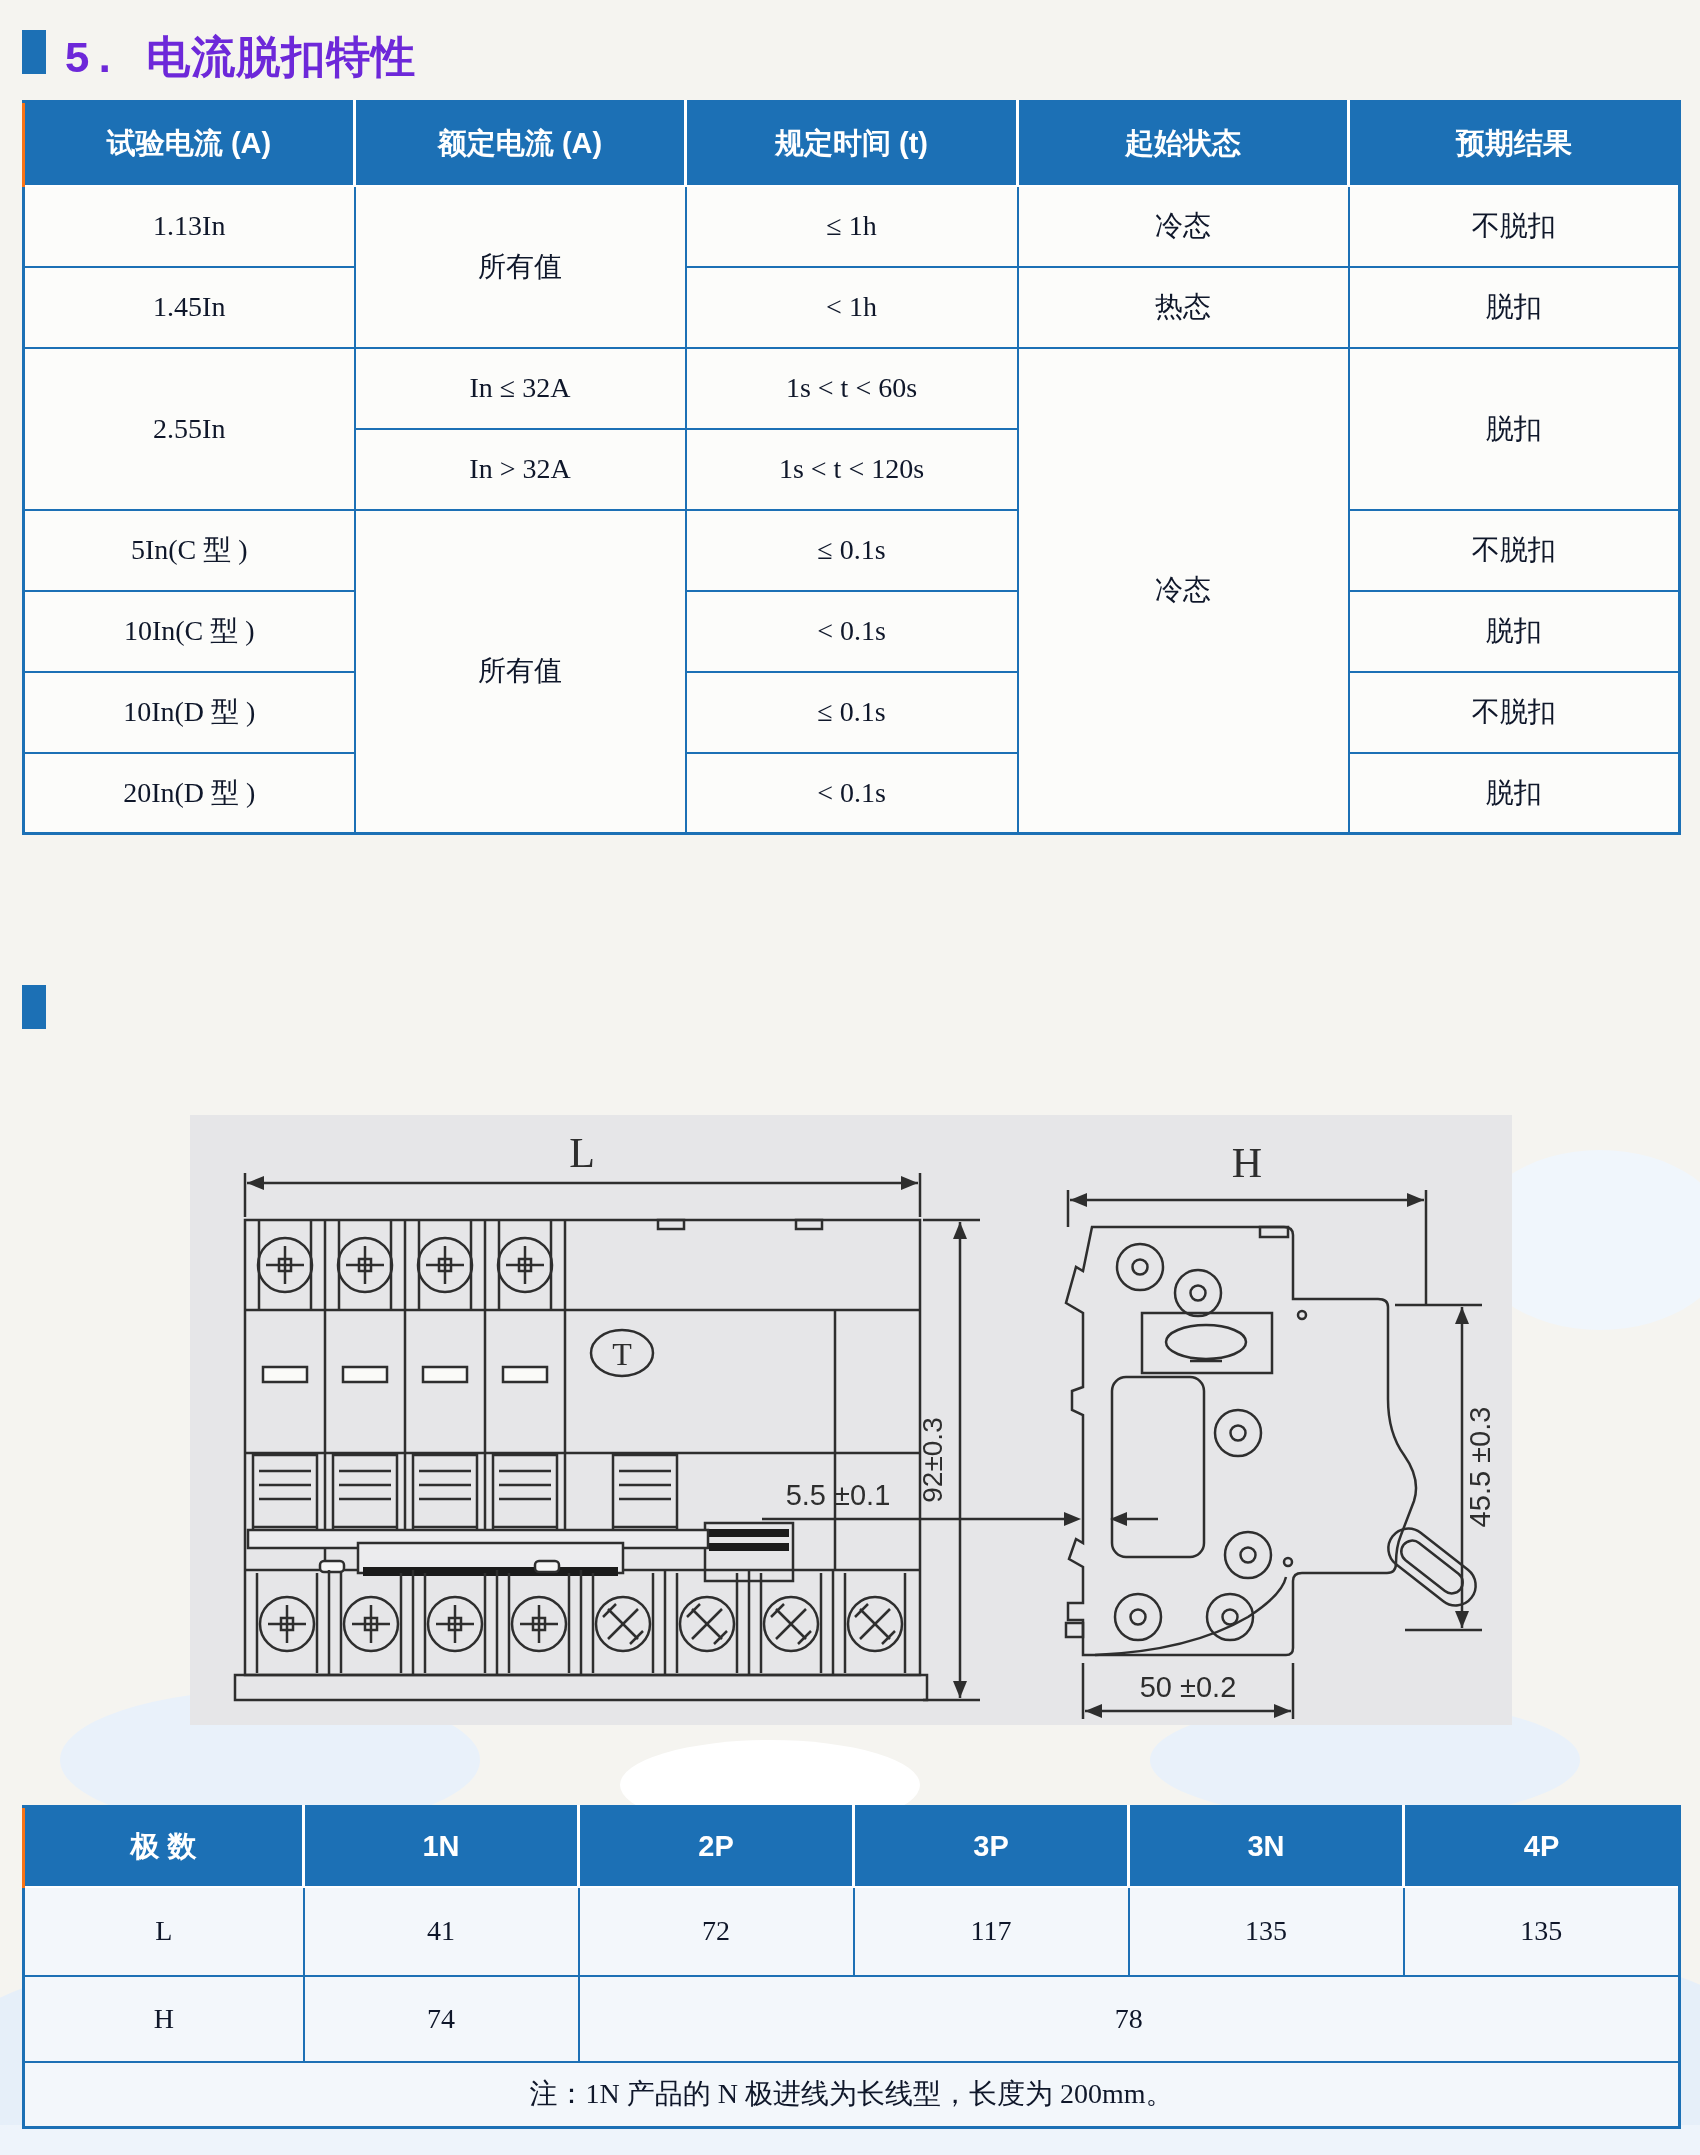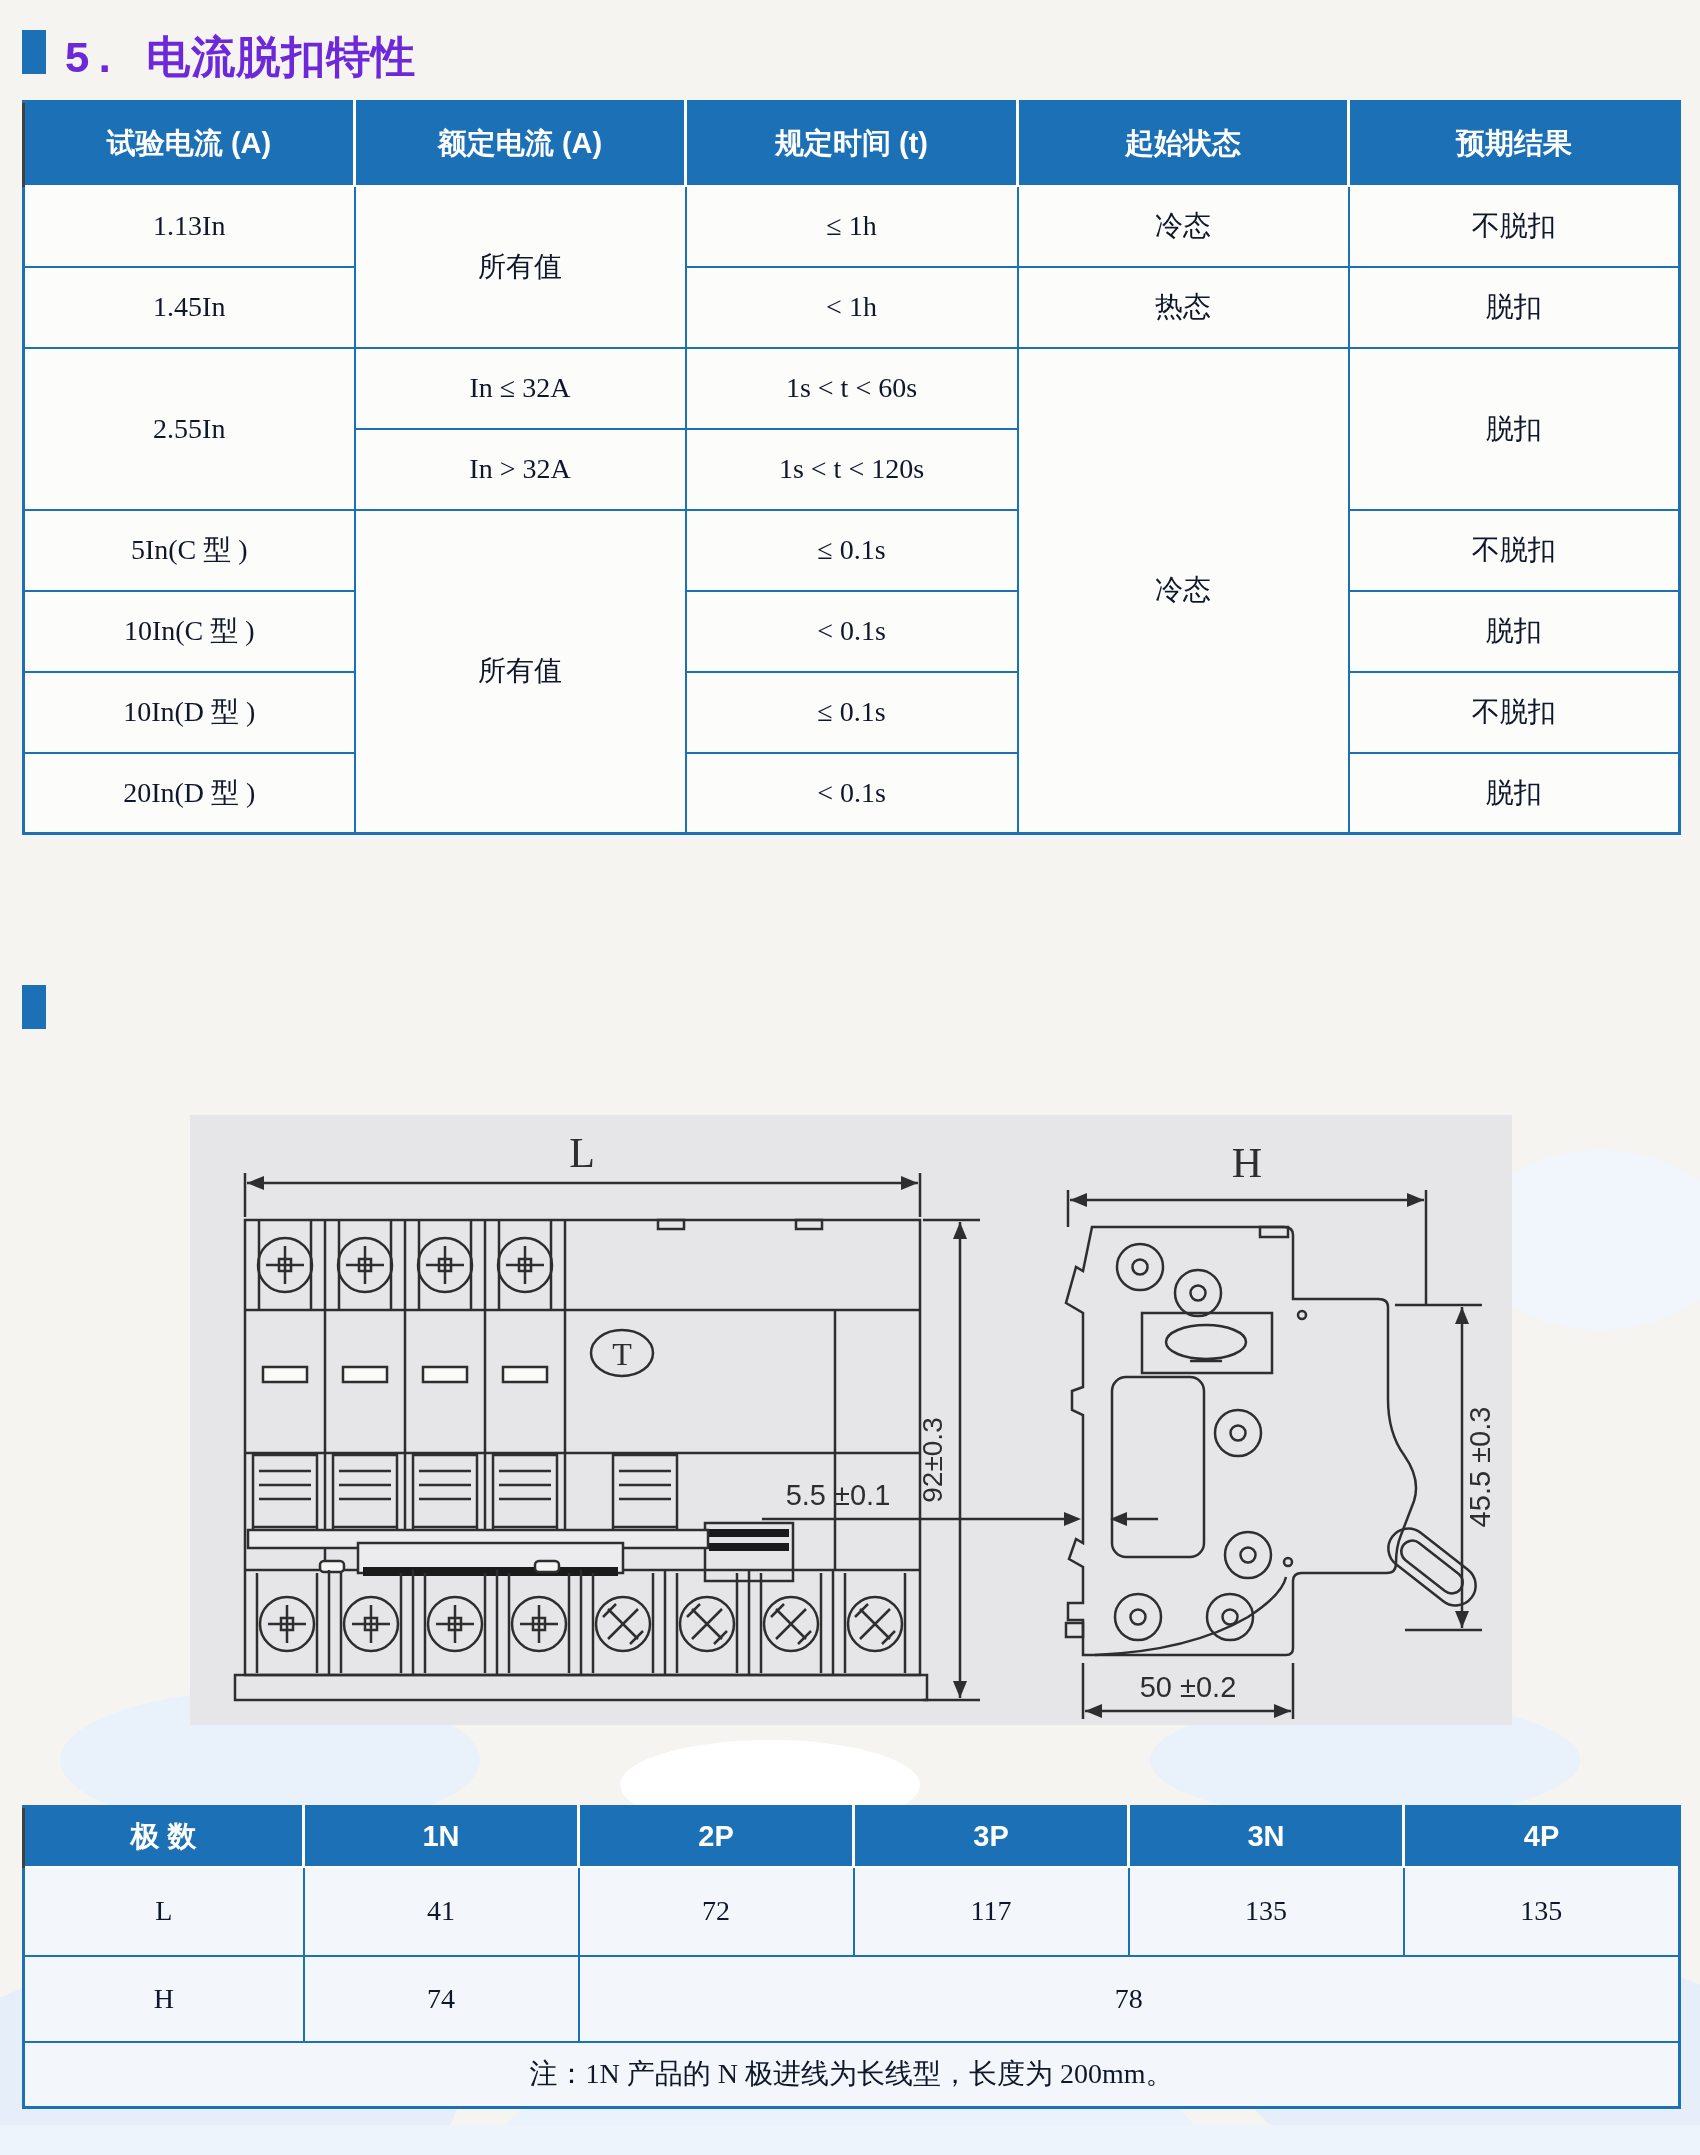--- a/index.html
+++ b/index.html
@@ -29,33 +29,33 @@
     z-index:1;position:absolute;left:22px;
   }
   table.data th{
     background:#1c70b5;color:#ffffff;
     font-size:29px;font-weight:bold;
     border-left:3px solid #ffffff;border-right:3px solid #ffffff;
     border-top:3px solid #1c70b5;border-bottom:2px solid #ffffff;
     text-align:center;vertical-align:middle;
     font-family:"Liberation Sans","DejaVu Sans",sans-serif;
   }
-  table.data th:first-child{border-left:3px solid #404040;}
+  table.data th:first-child{border-left:3px solid #f97316;}
   table.data th:last-child{border-right:3px solid #1c70b5;}
   table.data td{
     border:2px solid #1c70b5;
     text-align:center;vertical-align:middle;
     font-family:"Liberation Serif","DejaVu Serif",serif;
     font-size:28px;color:#0f172a;
     background:#fcfcfa;
   }
   #size-table td{background:#f3f7fb;}
   #trip-table tr.r{height:81px;}
   #trip-table tr.hd{height:84px;}
-  #size-table tr.hd{height:60px;}
+  #size-table tr.hd{height:80px;}
   #size-table tr.rL{height:89px;}
   #size-table tr.rH{height:86px;}
   #size-table tr.rN{height:66px;}
 
   
   #drawing-panel{
     position:absolute;left:190px;top:1115px;width:1322px;height:610px;
     background:#e6e6e8;z-index:1;
   }
   svg text{font-family:"Liberation Sans","DejaVu Sans",sans-serif;}

